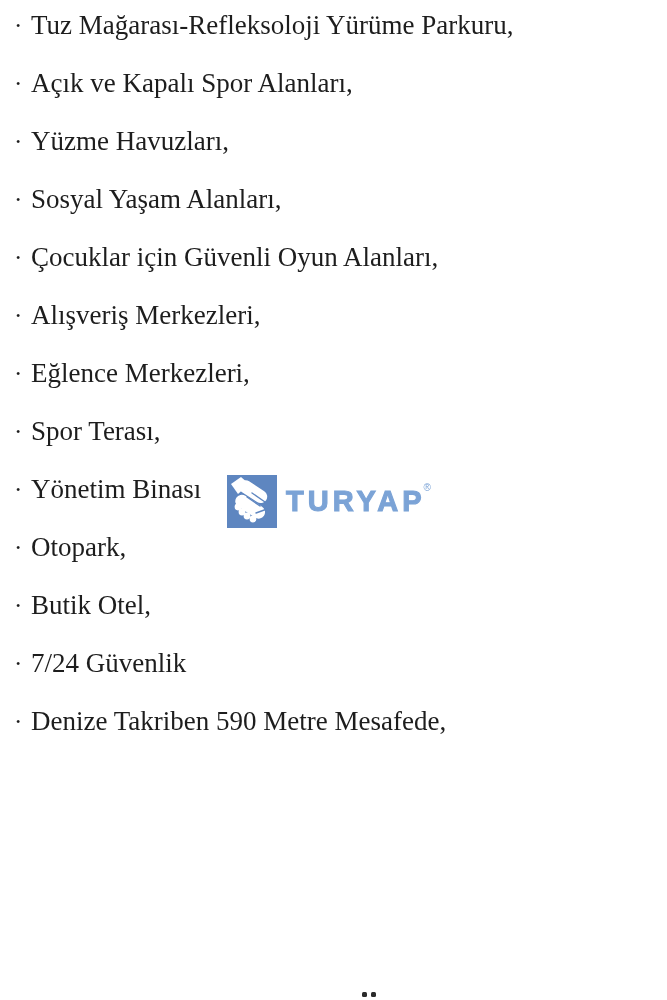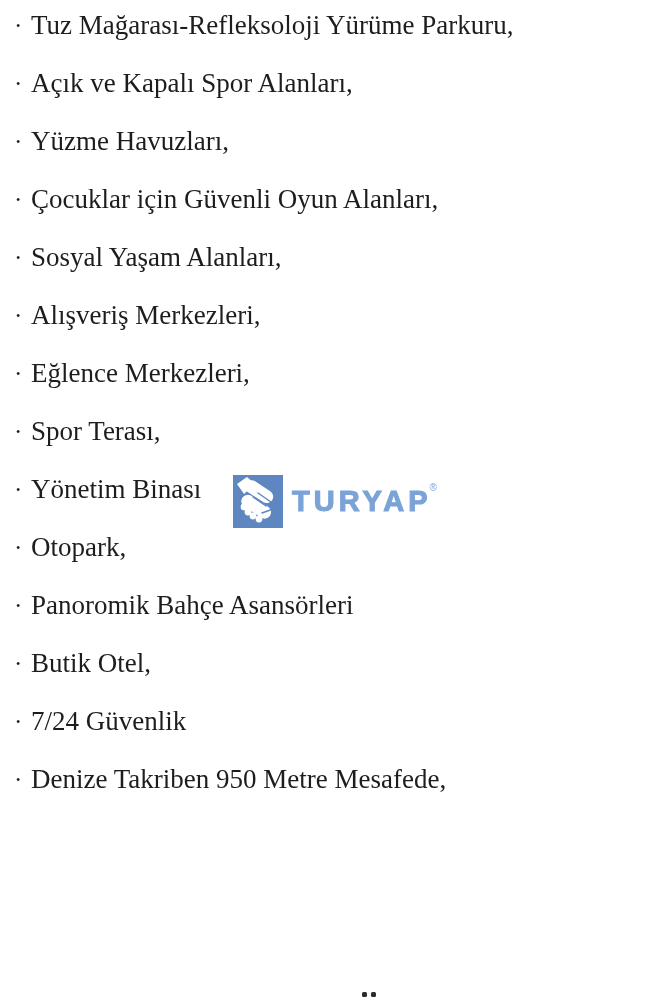--- a/index.html
+++ b/index.html
@@ -28,21 +28,21 @@
   }
   .bullet {
     display: inline-block;
     width: 17px;
     font-size: 25px;
   }
 
   
   .logo {
     position: absolute;
-    left: 233px; top: 475px;
+    left: 227px; top: 475px;
     height: 53px;
     display: flex;
     align-items: center;
     gap: 9px;
   }
   .logo-square {
     width: 50px; height: 53px;
     flex: 0 0 auto;
     display: block;
   }
@@ -98,25 +98,25 @@
   <div class="row">
     <span class="bullet">·</span><span class="txt">Açık ve Kapalı Spor Alanları,</span>
   </div>
 
   <div class="row">
     <span class="bullet">·</span><span class="txt">Yüzme Havuzları,</span>
   </div>
 
 
   <div class="row">
-    <span class="bullet">·</span><span class="txt">Çocuklar için Güvenli Oyun Alanları,</span>
+    <span class="bullet">·</span><span class="txt">Sosyal Yaşam Alanları,</span>
   </div>
 
   <div class="row">
-    <span class="bullet">·</span><span class="txt">Sosyal Yaşam Alanları,</span>
+    <span class="bullet">·</span><span class="txt">Çocuklar için Güvenli Oyun Alanları,</span>
   </div>
 
 
   <div class="row">
     <span class="bullet">·</span><span class="txt">Alışveriş Merkezleri,</span>
   </div>
 
   <div class="row">
     <span class="bullet">·</span><span class="txt">Eğlence Merkezleri,</span>
   </div>
@@ -127,34 +127,31 @@
   </div>
 
   <div class="row">
     <span class="bullet">·</span><span class="txt">Yönetim Binası</span>
   </div>
 
   <div class="row">
     <span class="bullet">·</span><span class="txt">Otopark,</span>
   </div>
 
-  <div class="row">
-    <span class="bullet">·</span><span class="txt">Panoromik Bahçe Asansörleri</span>
-  </div>
 
   <div class="row">
     <span class="bullet">·</span><span class="txt">Butik Otel,</span>
   </div>
 
   <div class="row">
     <span class="bullet">·</span><span class="txt">7/24 Güvenlik</span>
   </div>
 
   <div class="row">
-    <span class="bullet">·</span><span class="txt">Denize Takriben 950 Metre Mesafede,</span>
+    <span class="bullet">·</span><span class="txt">Denize Takriben 590 Metre Mesafede,</span>
   </div>
 </div>
 
   <div class="logo">
     <span class="logo-square">
       <svg viewBox="0 0 50 53" xmlns="http://www.w3.org/2000/svg">
         <rect id="hs-rect" x="0" y="0" width="50" height="53" fill="#5e86c0"></rect>
         <g fill="#ffffff">
           <path d="M4 9 L14 2 L22 9 L11 19 Z"></path>
           <rect x="11" y="10" width="31" height="13" rx="6.5" transform="rotate(33 26 16)"></rect>

